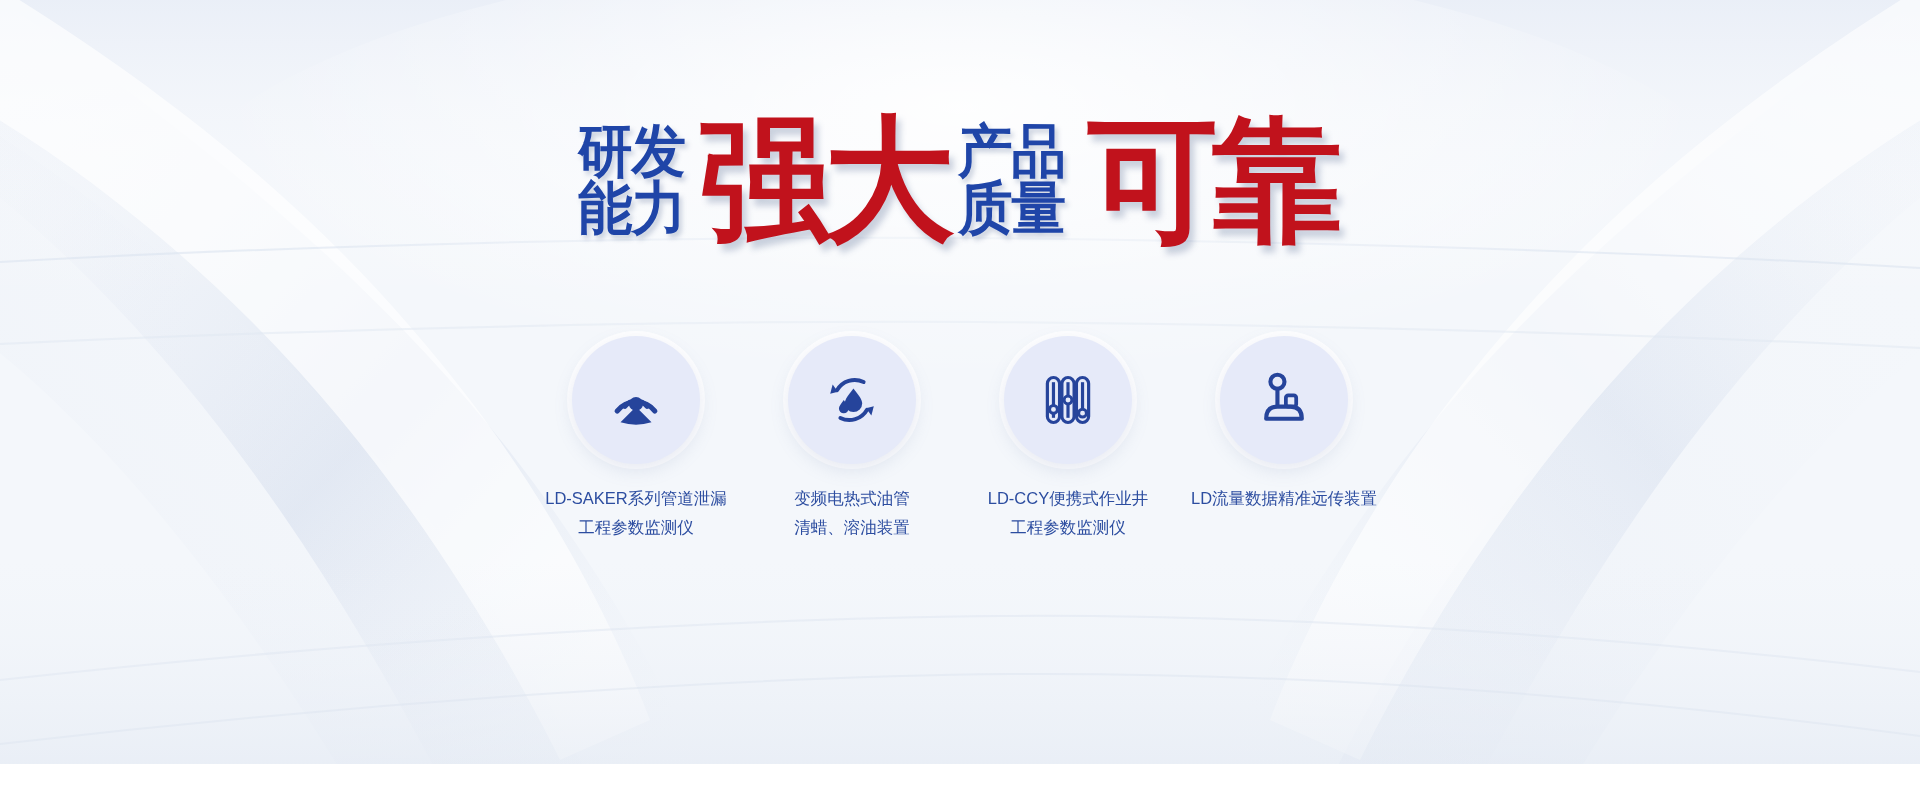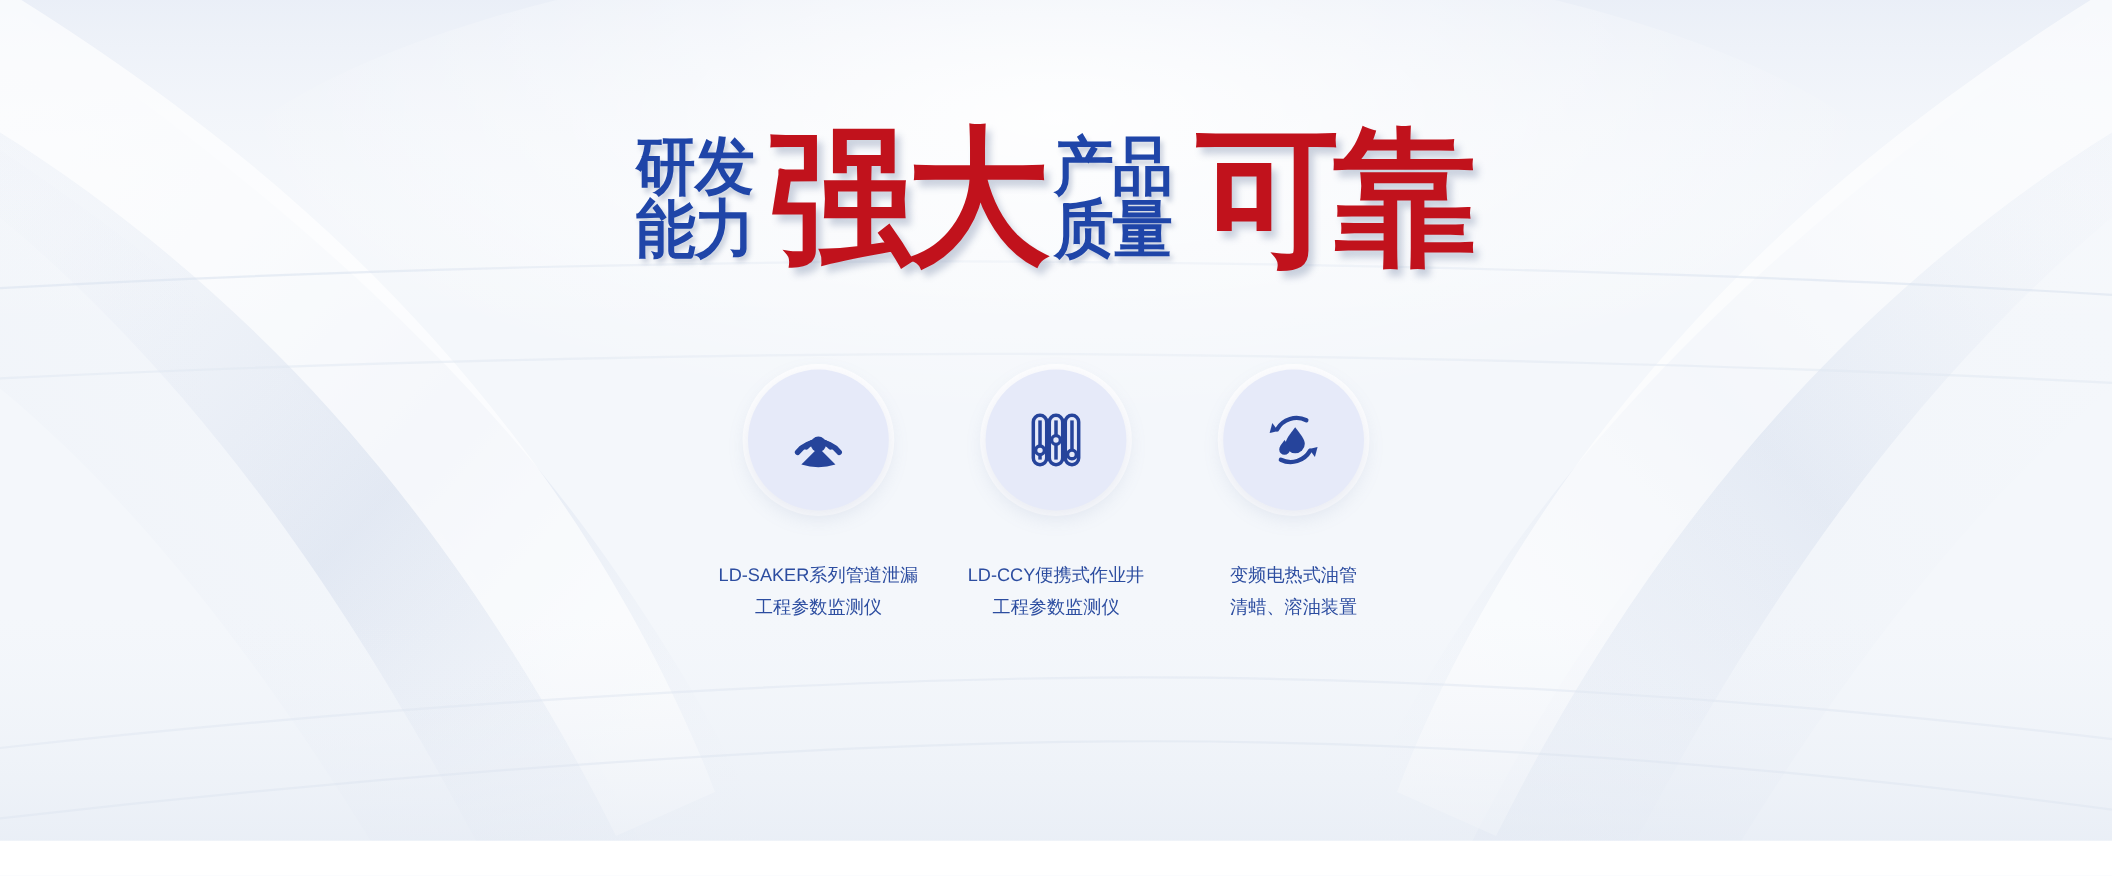--- a/index.html
+++ b/index.html
@@ -72,21 +72,21 @@
     display:flex; flex-direction:column; align-items:center;
   }
   .circle {
     width:128px; height:128px; border-radius:50%;
     background:#e6eaf9;
     display:flex; align-items:center; justify-content:center;
     box-shadow:0 6px 18px rgba(120,140,180,.18), 0 0 0 5px rgba(255,255,255,.85);
   }
   .circle svg { display:block; }
   .caption {
-    margin-top:45px;
+    margin-top:20px;
     color:#2c4da0;
     font-size:16.5px;
     line-height:1.78;
     text-align:center;
     white-space:nowrap;
     font-family:"Liberation Sans","DejaVu Sans",sans-serif;
   }
   .caption .l2 { display:block; }
 </style>
 </head>
@@ -175,20 +175,41 @@
               <path d="M12.5 43.5 A 25 25 0 0 1 51.5 43.5"></path>
             </g>
             <circle cx="32" cy="36" r="7.2" fill="#26449b"></circle>
             <path d="M32 39 L48 55 Q32 60 16 55 Z" fill="#26449b"></path>
           </svg>
         </span>
       </div>
       <div class="caption">
         <span>LD-SAKER系列管道泄漏</span>
         <span class="l2">工程参数监测仪</span>
+      </div>
+    </div>
+
+    <div class="card">
+      <div class="circle">
+        <span>
+          <svg width="62" height="62" viewBox="0 0 64 64" fill="none">
+            <g stroke="#26449b" stroke-width="4" stroke-linecap="round" fill="none">
+              <path d="M16.5 22 A 21 21 0 0 1 44 13.5"></path>
+              <path d="M47.5 42 A 21 21 0 0 1 20 50.5"></path>
+            </g>
+            <path d="M12 16 L17.5 23.5 L9.5 25.5 Z" fill="#26449b"></path>
+            <path d="M52 48 L46.5 40.5 L54.5 38.5 Z" fill="#26449b"></path>
+            <path d="M33.5 20 C 39 27 42.5 31.5 42.5 35.5 a 9 9 0 0 1 -18 0 C 24.5 31.5 28 27 33.5 20 Z" fill="#26449b"></path>
+            <path d="M23.5 32 C 26.5 36 28.5 38.5 28.5 40.8 a 5 5 0 0 1 -10 0 C 18.5 38.5 20.5 36 23.5 32 Z" fill="#26449b"></path>
+          </svg>
+        </span>
+      </div>
+      <div class="caption">
+        <span>变频电热式油管</span>
+        <span class="l2">清蜡、溶油装置</span>
       </div>
     </div>
 
     <div class="card">
       <div class="circle">
         <span>
           <svg width="60" height="60" viewBox="0 0 64 64" fill="none">
             <g stroke="#26449b" stroke-width="3.4" fill="none">
               <rect x="10" y="8" width="13" height="48" rx="6.5"></rect>
               <rect x="25.5" y="8" width="13" height="48" rx="6.5"></rect>
@@ -205,34 +226,29 @@
       </div>
       <div class="caption">
         <span>LD-CCY便携式作业井</span>
         <span class="l2">工程参数监测仪</span>
       </div>
     </div>
 
     <div class="card">
       <div class="circle">
         <span>
-          <svg width="62" height="62" viewBox="0 0 64 64" fill="none">
-            <g stroke="#26449b" stroke-width="4" stroke-linecap="round" fill="none">
-              <path d="M16.5 22 A 21 21 0 0 1 44 13.5"></path>
-              <path d="M47.5 42 A 21 21 0 0 1 20 50.5"></path>
-            </g>
-            <path d="M12 16 L17.5 23.5 L9.5 25.5 Z" fill="#26449b"></path>
-            <path d="M52 48 L46.5 40.5 L54.5 38.5 Z" fill="#26449b"></path>
-            <path d="M33.5 20 C 39 27 42.5 31.5 42.5 35.5 a 9 9 0 0 1 -18 0 C 24.5 31.5 28 27 33.5 20 Z" fill="#26449b"></path>
-            <path d="M23.5 32 C 26.5 36 28.5 38.5 28.5 40.8 a 5 5 0 0 1 -10 0 C 18.5 38.5 20.5 36 23.5 32 Z" fill="#26449b"></path>
-          </svg>
-        </span>
-      </div>
-      <div class="caption">
-        <span>变频电热式油管</span>
-        <span class="l2">清蜡、溶油装置</span>
-      </div>
-    </div>
-
+          <svg width="60" height="60" viewBox="0 0 64 64" fill="none">
+            <circle cx="25" cy="12.5" r="7.5" stroke="#26449b" stroke-width="4.4" fill="none"></circle>
+            <line x1="25" y1="20" x2="25" y2="38" stroke="#26449b" stroke-width="4.4" stroke-linecap="round"></line>
+            <rect x="34" y="27" width="11" height="12" rx="2.5" stroke="#26449b" stroke-width="4" fill="none"></rect>
+            <path d="M13 52 q 0 -13 12 -13 h 14 q 12 0 12 13 Z" stroke="#26449b" stroke-width="4.4" stroke-linejoin="round" fill="none"></path>
+          </svg>
+        </span>
+      </div>
+      <div class="caption">
+        <span>LD流量数据精准远传装置</span>
+        <span class="l2"></span>
+      </div>
+    </div>
 
 
   </div>
 </div>
 
 </body></html>

